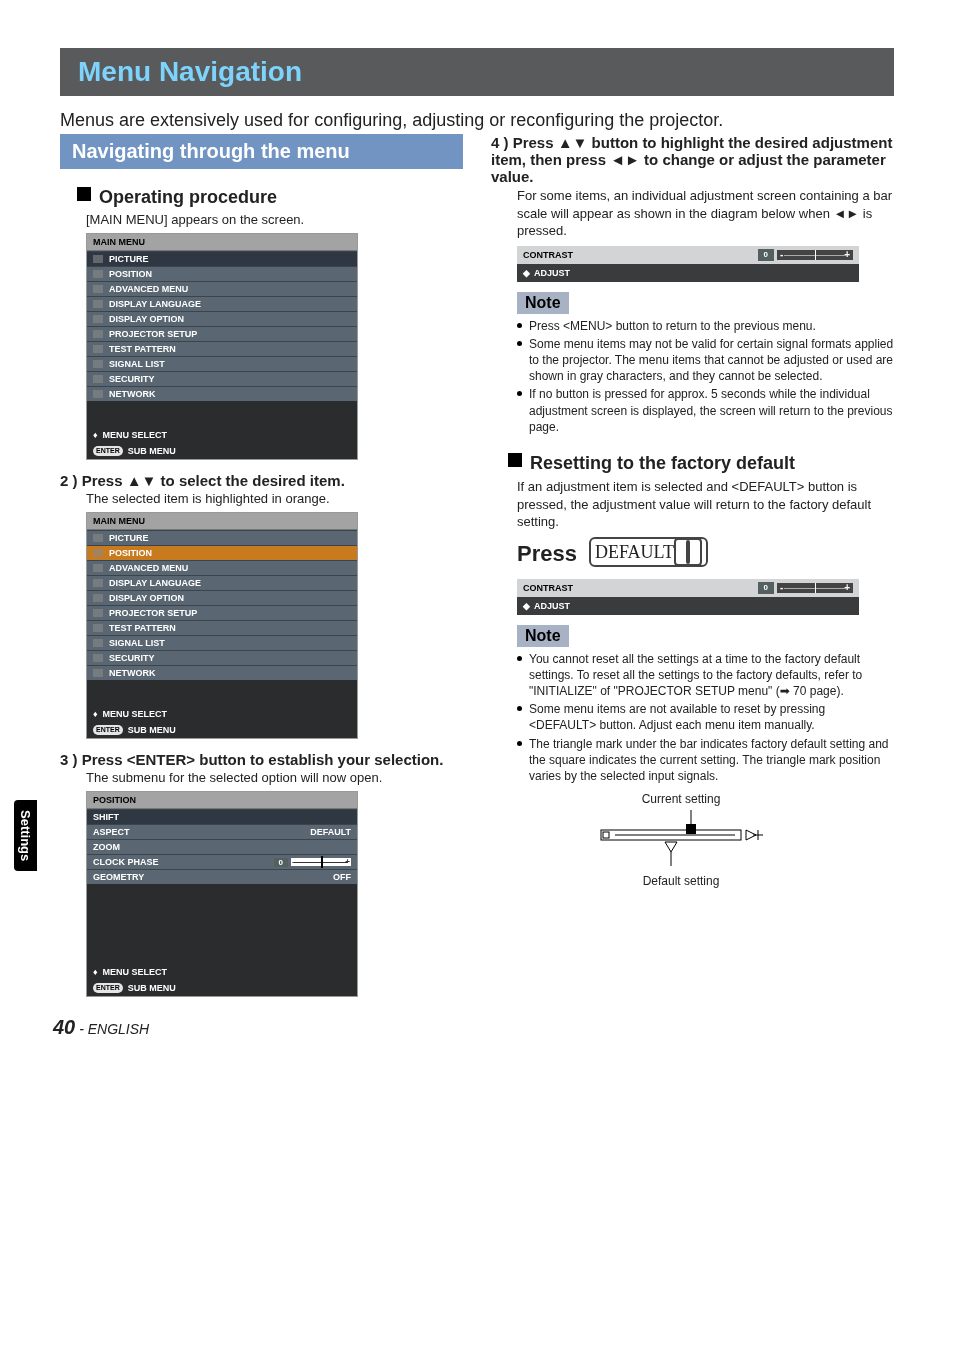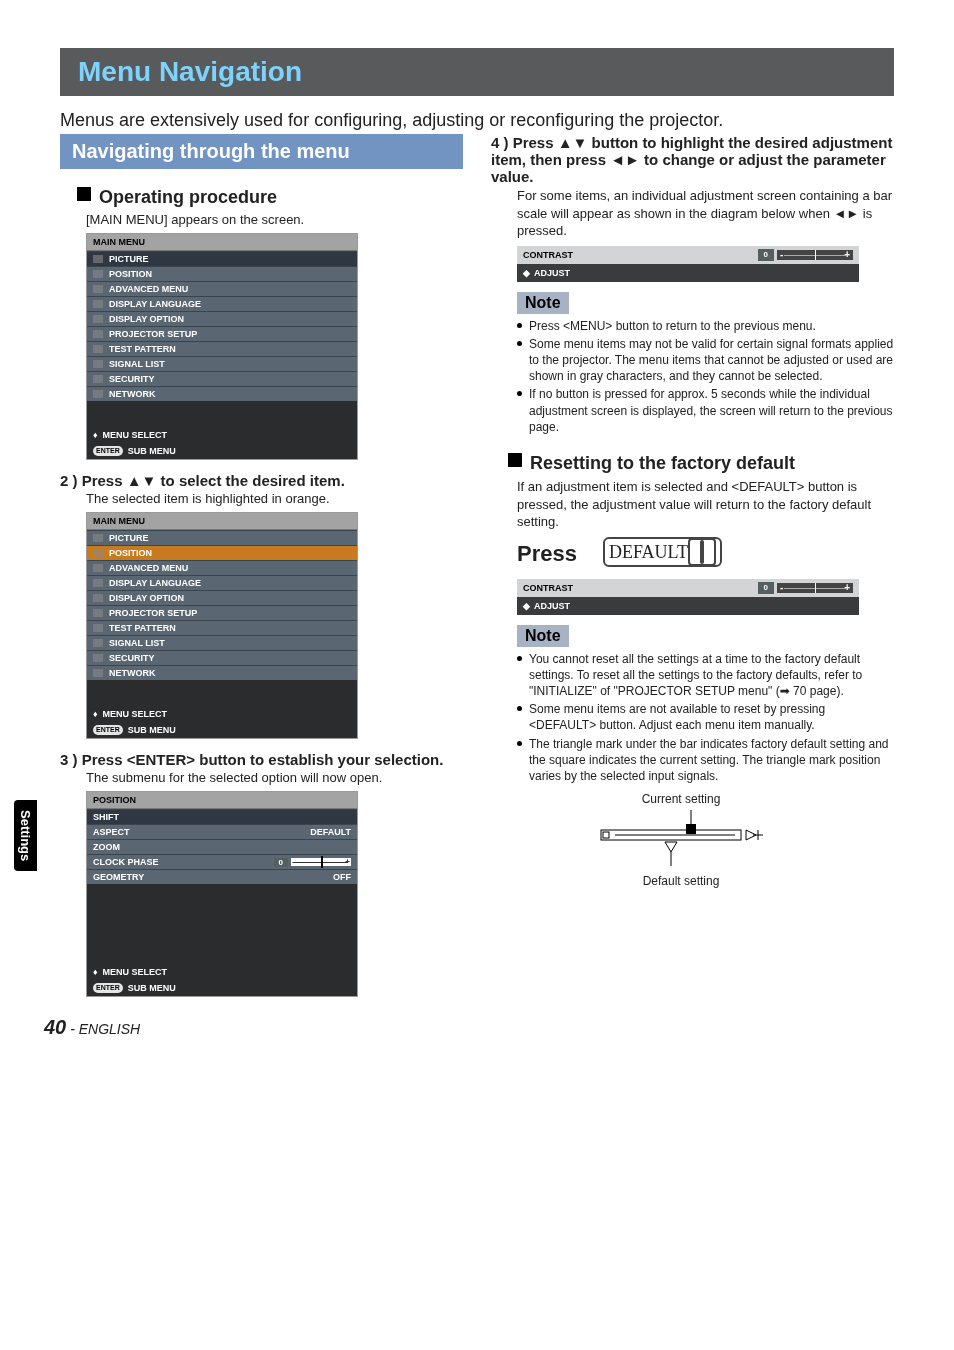--- a/index.html
+++ b/index.html
@@ -222,21 +222,21 @@
   }
   .mini-bar .nb{background:#53605f;color:#fff;padding:0 5px;font-size:8px;}
   .mini-bar .tr{width:60px;height:8px;background:#fff;position:relative;}
   .mini-bar .tr::after{content:"";position:absolute;left:50%;top:-2px;bottom:-2px;width:2px;background:#000;}
   .mini-bar .tr .ln{position:absolute;left:3px;right:3px;top:50%;height:1px;background:#333;}
   .mini-bar .tr .minus,.mini-bar .tr .plus{position:absolute;top:-1px;font-size:8px;color:#333;}
   .mini-bar .tr .minus{left:1px;} .mini-bar .tr .plus{right:1px;}
 
   
   .press-default {
-    display:flex;align-items:flex-end;gap:26px;margin:4px 0 12px 26px;
+    display:flex;align-items:flex-end;gap:12px;margin:4px 0 12px 26px;
     font-size:22px;font-weight:bold;
   }
   .def-btn{
     border:2px solid #444;border-radius:6px;padding:4px;
     font-family:"Times New Roman",serif;font-weight:normal;font-size:18px;
     text-align:center;line-height:1;
   }
   .def-btn .outer{
     border:2px solid #444;border-radius:4px;padding:2px 10px;position:relative;
   }
@@ -260,21 +260,21 @@
     top: 800px;
     writing-mode: vertical-rl;
     background:#000;color:#fff;
     font-weight:bold;
     padding:10px 4px;
     font-size:13px;
     border-radius:4px 0 0 4px;
   }
   .page-footer{
     position:absolute;
-    left:44px;
+    left:53px;
     bottom:30px;
     font-size:14px;
     font-style:italic;
   }
   .page-footer .num{
     font-size:20px;font-weight:bold;font-style:italic;
   }
 </style>
 </head>
 <body>

